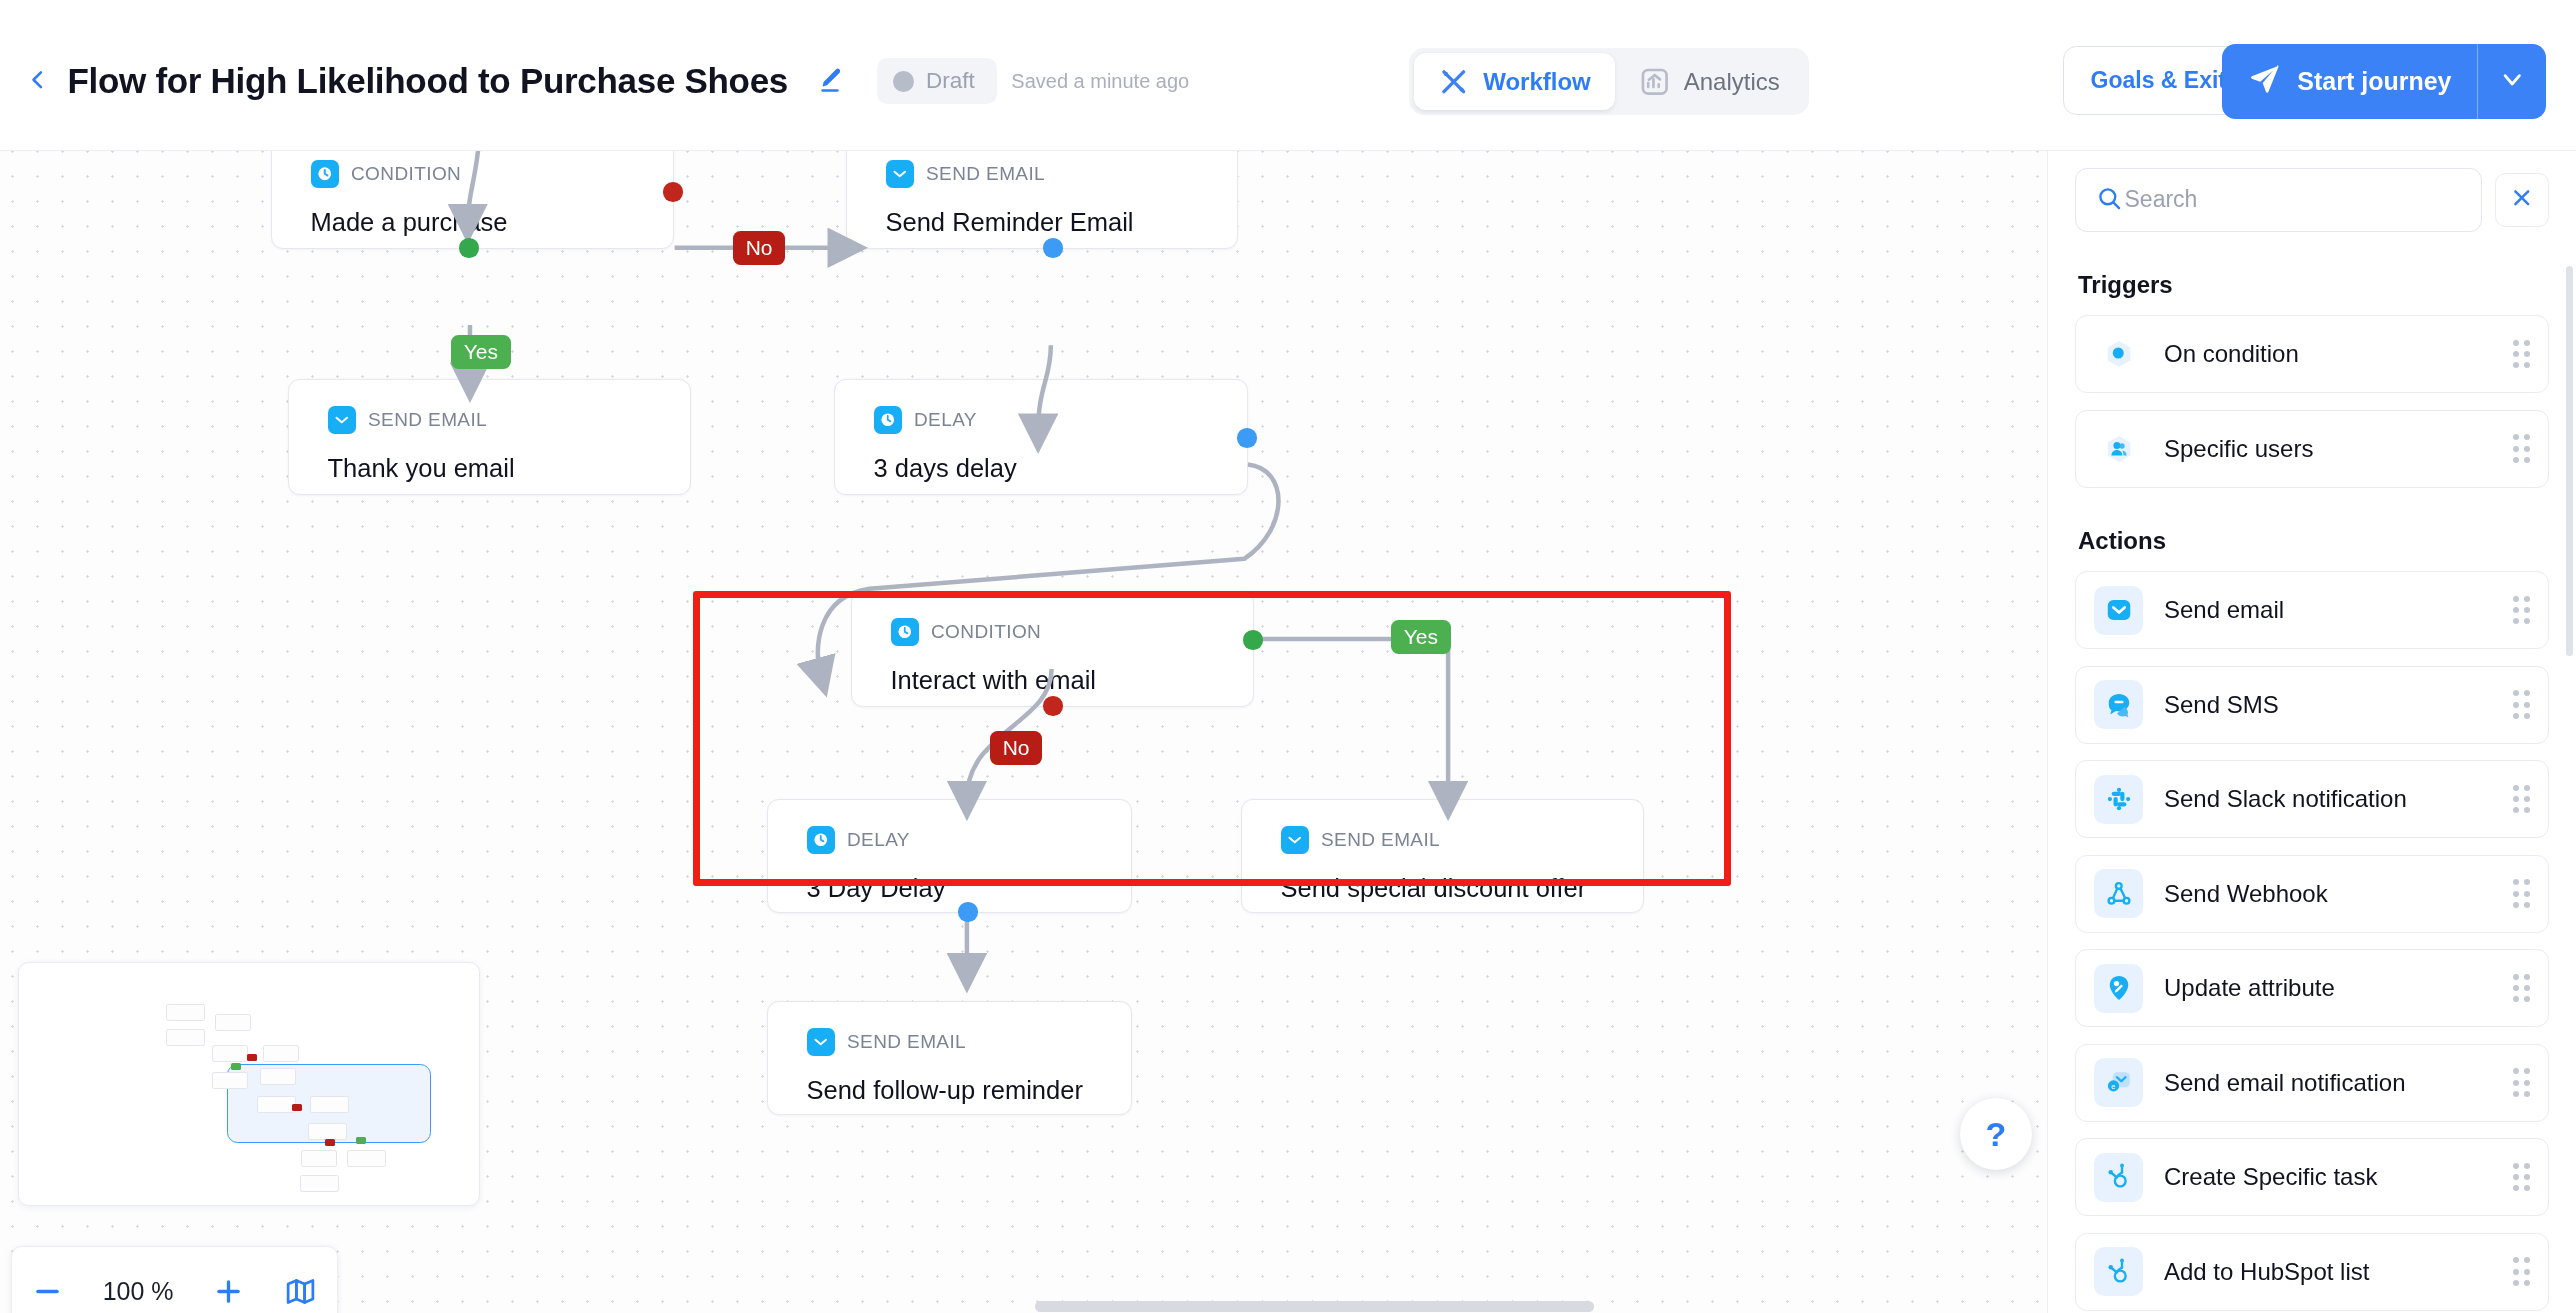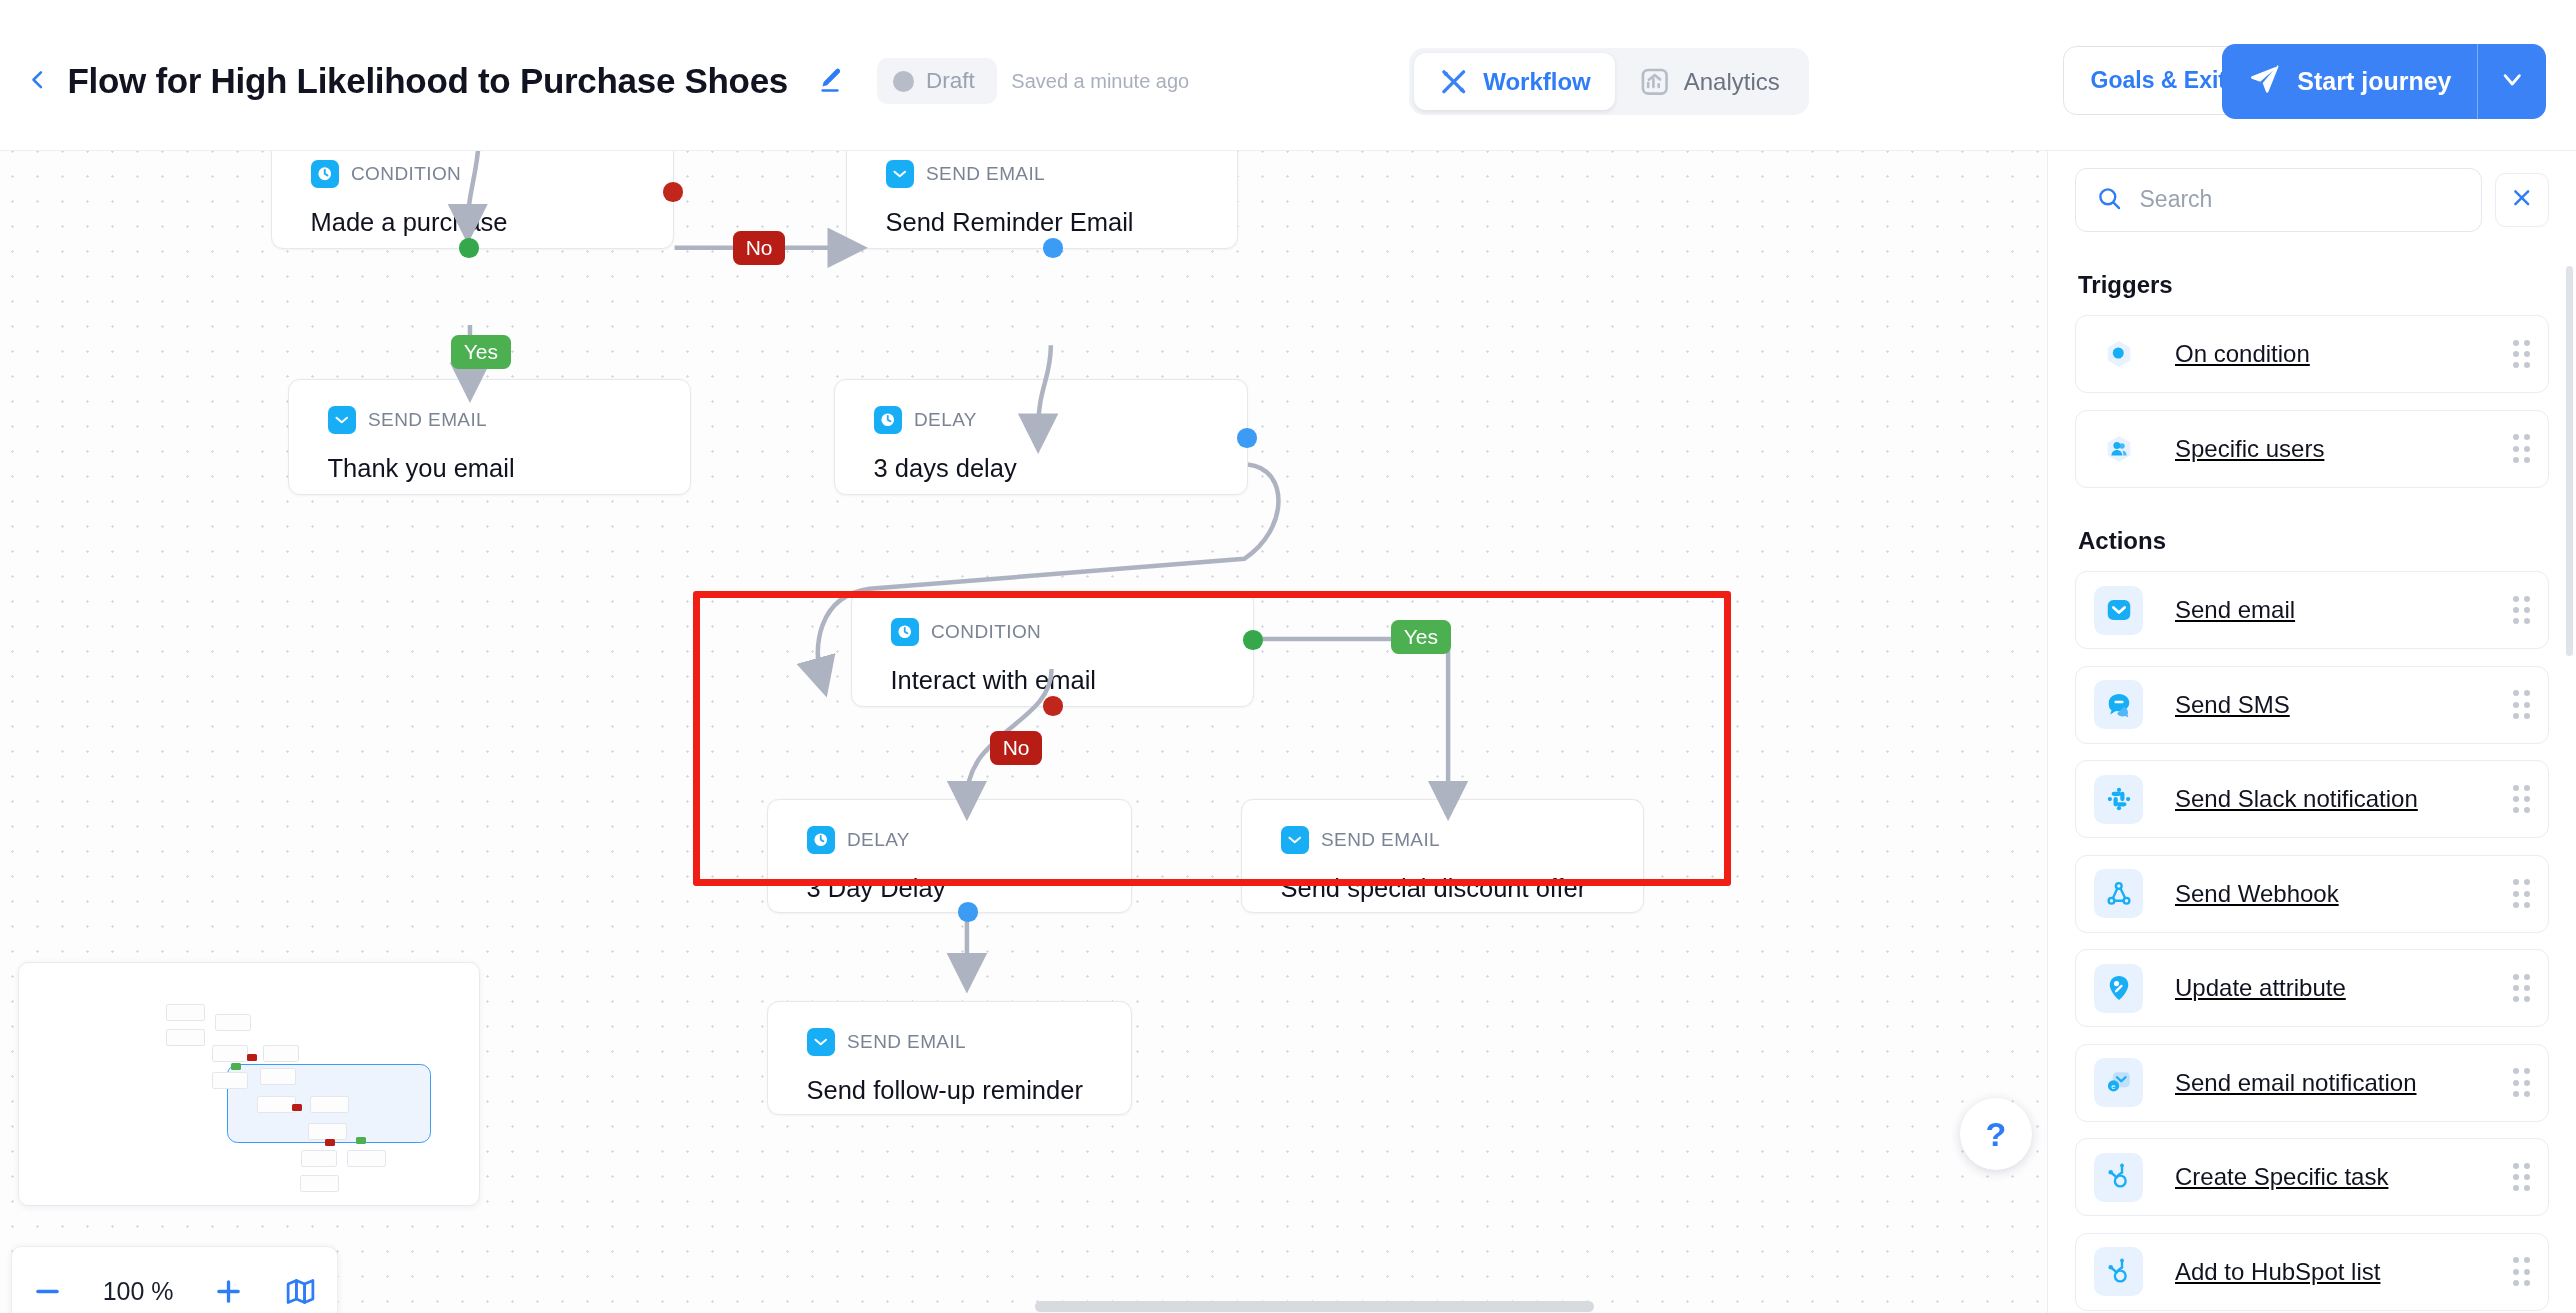--- a/index.html
+++ b/index.html
@@ -157,41 +157,41 @@
   }
 
   
   #rightpanel {
     position:absolute; left:2047px; top:139px; width:529px; height:1174px;
     background:#ffffff; border-left:0.7px solid #eceef2; z-index:30;
   }
   #search-row { display:flex; align-items:center; gap:13.5px; padding:28.5px 27px 0 27px; }
   #search-box {
     flex:1; height:64px; border:0.7px solid #e4e7ee; border-radius:12px;
-    display:flex; align-items:center; gap:15px; padding:0 19.5px;
+    display:flex; align-items:center; padding:0 19.5px;
   }
   #search-box svg { width:27px; height:27px; color:#2f7df6; flex:none; }
   #search-input {
     border:none; outline:none; font-size:23px; color:#1b1f2b;
     font-family:"Liberation Sans", sans-serif; width:100%; background:transparent;
   }
   #search-input::placeholder { color:#9aa2b1; }
   #close-panel {
     width:54px; height:54px; border:0.7px solid #eaecf1; border-radius:10.5px;
     display:flex; align-items:center; justify-content:center; color:#2f7df6; cursor:pointer;
   }
   #close-panel svg { width:25.5px; height:25.5px; }
 
   .section-title {
     padding:39px 0 0 30px; font-size:24px; font-weight:bold; color:#111420;
   }
   .panel-list { padding:0 27px; }
   .panel-item {
     margin-top:16.5px; height:78px; border:0.7px solid #eaecf1; border-radius:12px;
-    display:flex; align-items:center; padding:0 18px; gap:32px; cursor:pointer; background:#fff;text-decoration:underline;
+    display:flex; align-items:center; padding:0 18px; gap:21px; cursor:pointer; background:#fff;
   }
   .pi-ico {
     width:49px; height:49px; border-radius:10.5px; background:#e8f2fe;
     display:flex; align-items:center; justify-content:center; flex:none;
   }
   .pi-ico svg { width:30px; height:30px; }
   .pi-ico.hex { background:transparent; }
   .pi-label { flex:1; font-size:24px; color:#111420; white-space:nowrap; }
   .pi-grip { width:25.5px; display:flex; flex-wrap:wrap; gap:5.2px; justify-content:flex-end; }
   .pi-grip i { width:6px; height:6px; border-radius:50%; background:#c3c8d2; display:block; }

